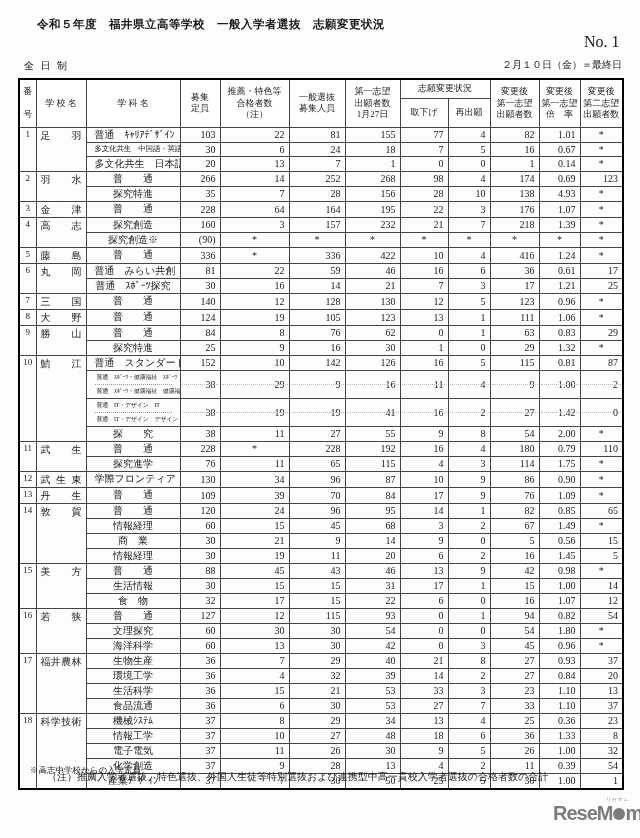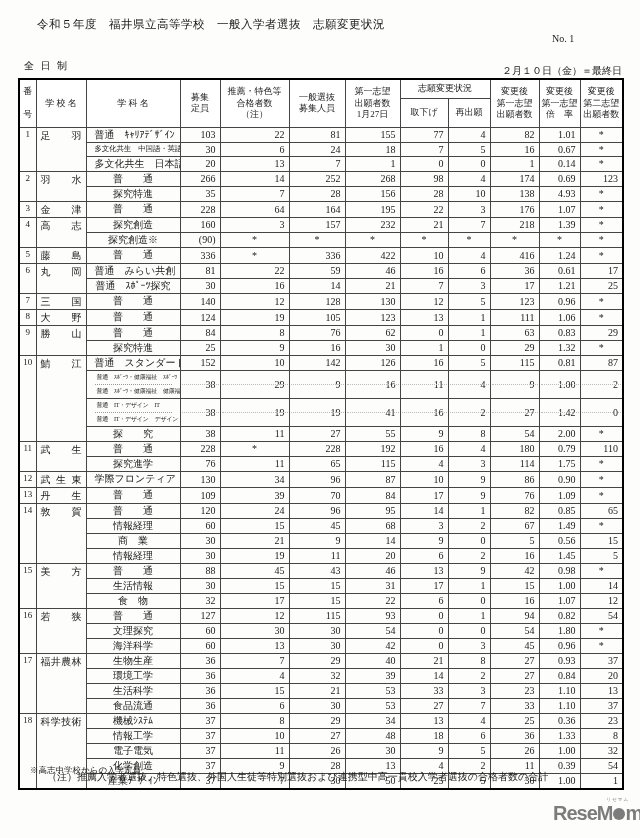--- a/index.html
+++ b/index.html
@@ -2,24 +2,24 @@
 <html><head>
 <meta charset="utf-8">
 <style>
   html,body { margin:0; padding:0; }
   body {
     width:640px; height:838px; position:relative;
     background:#fdfdfc; color:#1a1a1a;
     font-family:"Liberation Serif","DejaVu Serif",serif;
     overflow:hidden;
   }
-  .title { position:absolute; left:37px; top:17px; font-size:11.5px; font-weight:normal; letter-spacing:0.5px; }
-  .page-no { position:absolute; left:552px; top:33px; font-size:10px; }
+  .title { position:absolute; left:37px; top:17px; font-size:11.5px; font-weight:bold; letter-spacing:0.5px; }
+  .page-no { position:absolute; left:584px; top:33px; font-size:16px; }
   .system { position:absolute; left:24px; top:59px; font-size:10px; letter-spacing:2px;font-family:Liberation Serif, serif; }
-  .date-note { position:absolute; right:18px; top:64px; font-size:10px; }
+  .date-note { position:absolute; right:18px; top:58px; font-size:10px; }
 
   table { position:absolute; left:18px; top:78px; width:604px;
           border-collapse:collapse; table-layout:fixed; }
   th, td { border:1px solid #444; padding:0; overflow:hidden; }
   table { border:2px solid #000; }
   thead th { font-weight:normal; font-size:9px; text-align:center; vertical-align:middle; background:#fff; }
   thead tr.h1 { height:19px; }
   thead tr.h2 { height:29px; }
   thead { border-bottom:1.5px solid #000; }
   .ml { white-space:pre-line; line-height:1.3; }

